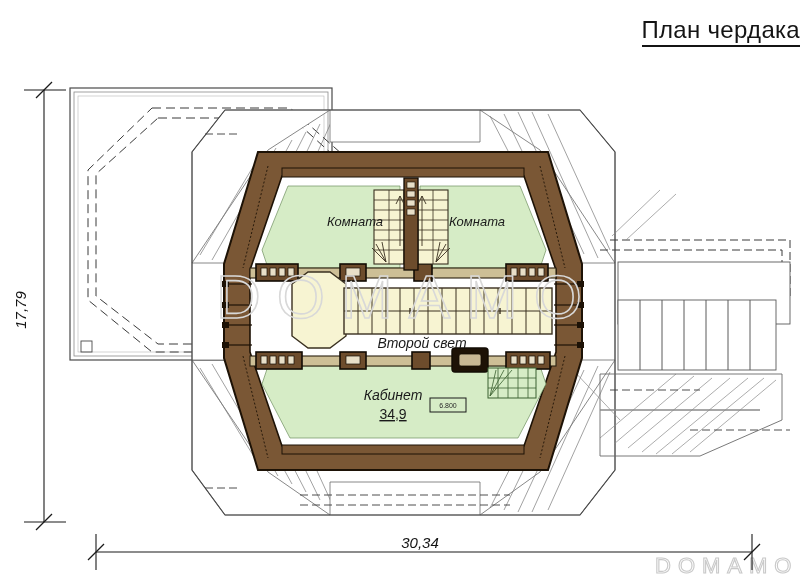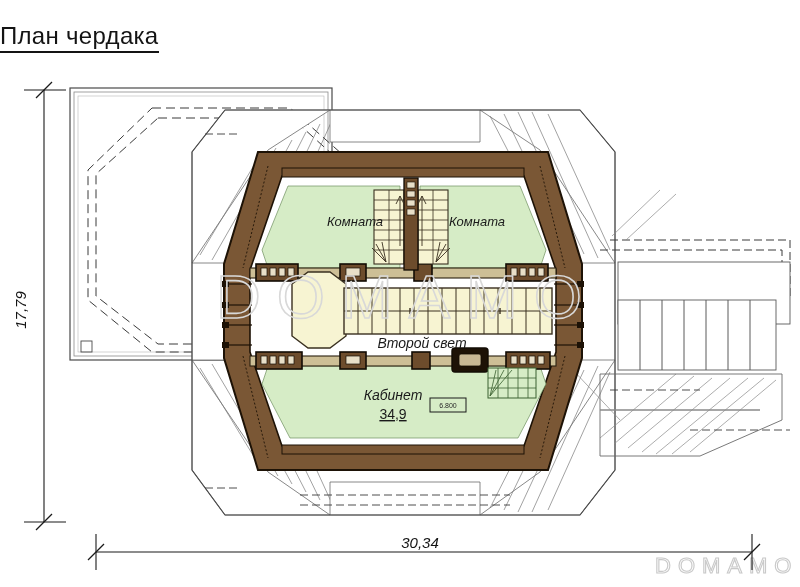--- a/index.html
+++ b/index.html
@@ -13,23 +13,23 @@
   #sheet {
     position: relative;
     width: 800px;
     height: 587px;
     background: #ffffff;
     overflow: hidden;
   }
   #plan-title {
     position: absolute;
     left: 0;
-    top: 22px;
+    top: 16px;
     width: 800px;
-    text-align: left;
+    text-align: right;
     font-size: 24px;
     color: #141414;
     letter-spacing: 0.3px;
   }
   #plan-title span {
     border-bottom: 2px solid #141414;
     padding-bottom: 2px;
   }
   svg#plan-svg {
     position: absolute;

